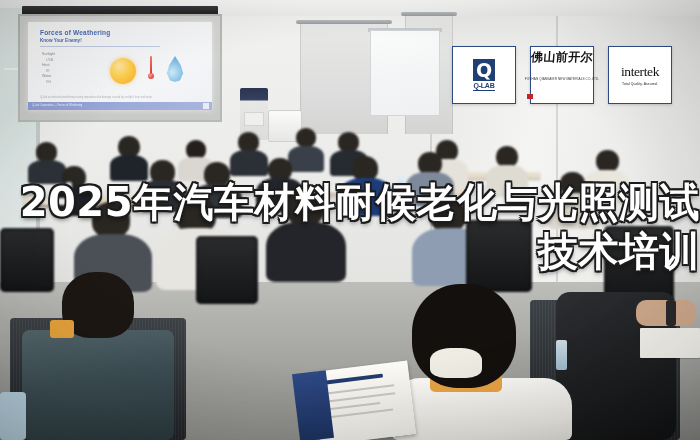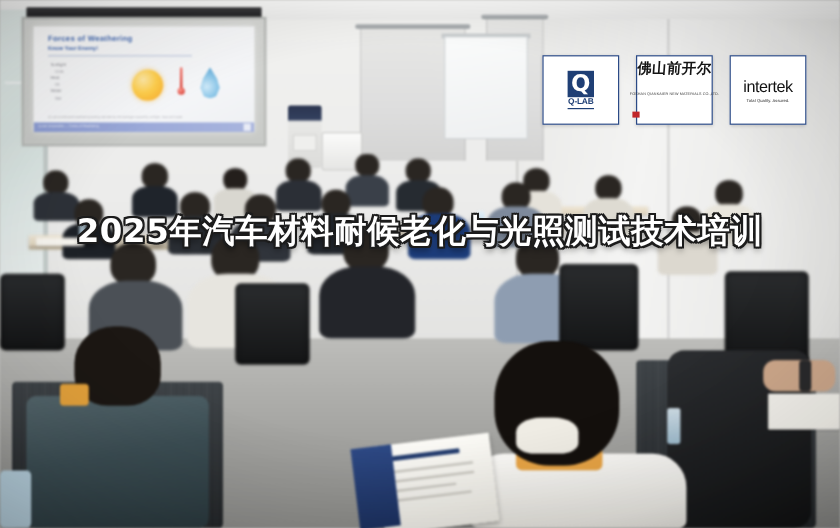--- a/index.html
+++ b/index.html
@@ -256,21 +256,21 @@
   .kaier-en {
     margin-top:1px; font-size:3.1px; color:#3a3a3a;
     letter-spacing:.1px; white-space:nowrap;
   }
   .kaier-seal {
     display:inline-block; width:6px; height:5px; background:#c0262a;
     margin-left:2px; vertical-align:-1px;
   }
   .intertek { display:flex; flex-direction:column; align-items:center; }
   .intertek-name {
-    font-family:Liberation Sans, sans-serif;
+    font-family:Liberation Serif, serif;
     font-size:13.5px; font-weight:400; color:#111;
     letter-spacing:-.4px;
   }
   .intertek-tag {
     margin-top:2px; font-size:3.4px; color:#222; letter-spacing:.1px;
   }
 
   
   .title-wrap {
     position:absolute; left:0; top:178px; width:700px;
@@ -282,21 +282,21 @@
     color:#ffffff;
     line-height:1.22;
     letter-spacing:.5px;
     text-shadow:
       -1.6px -1.6px 0 #1c1c1c,  1.6px -1.6px 0 #1c1c1c,
       -1.6px  1.6px 0 #1c1c1c,  1.6px  1.6px 0 #1c1c1c,
       -1.6px 0 0 #1c1c1c, 1.6px 0 0 #1c1c1c,
        0 -1.6px 0 #1c1c1c, 0 1.6px 0 #1c1c1c,
        0 3px 5px rgba(0,0,0,.55);
   }
-  .title-l1 { font-size:27px; }
+  .title-l1 { font-size:40px;text-align:right; }
   .title-l2 { font-size:31px; }
 
   .vignette {
     position:absolute; inset:0; pointer-events:none;
     background:
       radial-gradient(ellipse 78% 72% at 50% 46%,
         rgba(0,0,0,0) 52%, rgba(0,0,0,.10) 78%, rgba(0,0,0,.26) 100%);
   }
 </style>
 </head>

